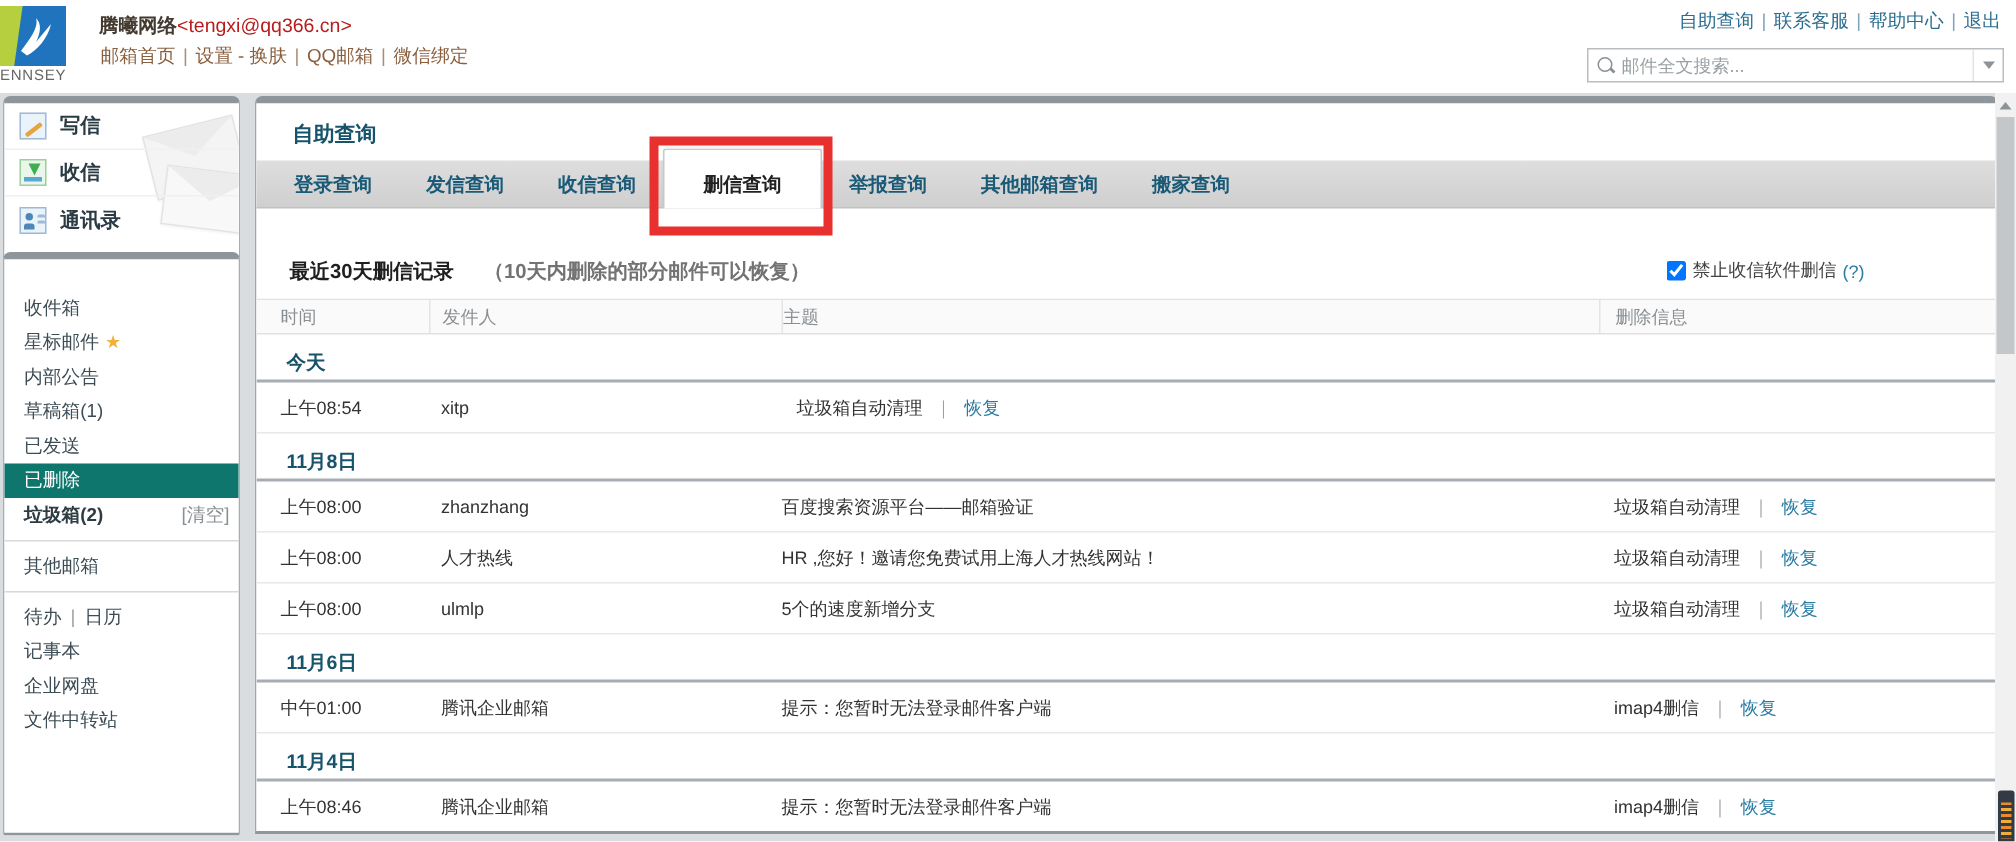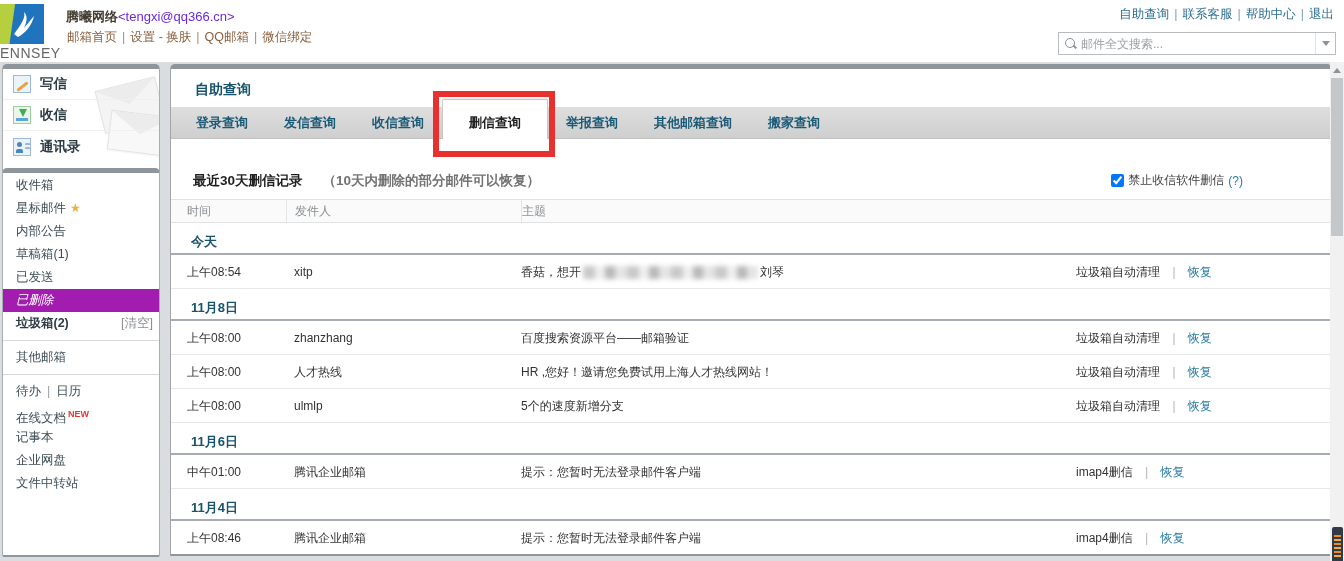--- a/index.html
+++ b/index.html
@@ -4,24 +4,24 @@
 <style>
   * { margin:0; padding:0; box-sizing:border-box; }
   html,body { width:1344px; height:561px; overflow:hidden; }
   body { font-family:"Liberation Sans","DejaVu Sans",sans-serif; background:#fff; position:relative; font-size:12px; color:#333; }
 
   
   .header { position:absolute; left:0; top:0; width:1344px; height:62px; background:#fff; z-index:3; }
   .logo { position:absolute; left:0; top:4px; width:56px; height:52px; cursor:pointer; }
   .logo-box { width:44px; height:40px; position:relative; overflow:hidden; background:#1f74bd; }
   .logo-green { position:absolute; left:-14px; top:-4px; width:26px; height:50px; background:#b6cf3f; transform:rotate(8deg); }
-  .logo-caption { font-size:14px; color:#666; letter-spacing:.5px; margin-top:1px; }
+  .logo-caption { font-size:10px; color:#666; letter-spacing:.5px; margin-top:1px; }
   .acct { position:absolute; left:66px; top:8px; white-space:nowrap; }
   .acct-name { font-weight:bold; font-size:13px; color:#433a30; }
-  .acct-mail { font-size:13px; color:#6d28d9; }
+  .acct-mail { font-size:13px; color:#b91c1c; }
   .hdr-links { position:absolute; left:67px; top:29px; font-size:12.5px; color:#8a5f3e; white-space:nowrap; }
   .hdr-links a, .top-links a { cursor:pointer; text-decoration:none; color:inherit; }
   .hdr-links .sep { color:#a98d74; margin:0 5px; }
   .top-links { position:absolute; right:10px; top:6px; font-size:12.5px; color:#2c6e91; }
   .top-links .sep { color:#7da4ba; margin:0 5px; }
   .searchbox { position:absolute; right:8px; top:32px; width:278px; height:23px; border:1px solid #b9bdc0; background:#fff; display:flex; align-items:center; }
   .searchbox input { flex:1; border:none; outline:none; font-size:12px; color:#000000; padding:0 4px; font-family:inherit; background:transparent; }
   .searchbox input::placeholder { color:#9aa0a4; }
   .mag { width:12px; height:12px; margin-left:6px; position:relative; flex:none; }
   .mag::before { content:""; position:absolute; left:0; top:0; width:8px; height:8px; border:1.6px solid #8a9094; border-radius:50%; }
@@ -39,23 +39,23 @@
   .env-art { position:absolute; right:-8px; top:6px; width:80px; height:85px; pointer-events:none; }
   .env { position:absolute; background:#f4f4f4; border:1px solid #e3e3e3; box-shadow:0 1px 2px rgba(0,0,0,.05); }
   .env1 { width:62px; height:44px; right:6px; top:8px; transform:rotate(-14deg); }
   .env2 { width:58px; height:40px; right:0px; top:38px; transform:rotate(7deg); background:#f8f8f8; }
   .env .flap { position:absolute; left:0; top:0; width:100%; height:100%; }
   .env .flap::before { content:""; position:absolute; left:0; top:0; border-left:30px solid transparent; border-right:30px solid transparent; border-top:20px solid #ececec; width:0; }
   .action-item { position:relative; height:31px; display:flex; align-items:center; padding-left:10px; cursor:pointer; border-bottom:1px solid #f0f0f0; }
   .action-item:last-child { border-bottom:none; }
   .action-label { font-weight:bold; font-size:13.5px; color:#2b3b44; margin-left:9px; }
   .ic { width:18px; height:18px; flex:none; }
-  .folders { padding-top:1px; font-size:12.5px; color:#3d4d55; position:relative; }
+  .folders { padding-top:21px; font-size:12.5px; color:#3d4d55; position:relative; }
   .fitem { height:23px; line-height:23px; padding-left:13px; cursor:pointer; white-space:nowrap; position:relative; }
-  .fitem.sel { background:#a21caf; color:#fff;font-style:italic; }
+  .fitem.sel { background:#0f766e; color:#fff; }
   .fitem.bold { font-weight:bold; color:#2e3c44; }
   .star { color:#f0b03c; font-size:12px; margin-left:4px; }
   .empty-link { position:absolute; right:6px; top:0; color:#8b9094; font-weight:normal; cursor:pointer; }
   .fdivider { border-top:1px solid #d8d8d8; margin:5px 0; }
   .inline-sep { color:#9aa0a4; margin:0 6px; }
   .new-badge { color:#e5352b; font-size:9px; font-weight:bold; vertical-align:super; margin-left:2px; }
 
   
   .panel { position:absolute; left:170px; top:64px; width:1162px; height:492px; background:#fff; border:1px solid #a0a6ab; border-top:5px solid #8e969b; border-bottom:2px solid #8f979c; border-radius:5px 5px 0 0; }
   .panel-title { position:absolute; left:24px; top:12px; font-size:14px; font-weight:bold; color:#17536b; }
@@ -166,21 +166,20 @@
     <div class="fitem"><span>星标邮件</span><span class="star">★</span></div>
     <div class="fitem"><span>内部公告</span></div>
     <div class="fitem"><span>草稿箱(1)</span></div>
     <div class="fitem"><span>已发送</span></div>
     <div class="fitem sel"><span>已删除</span></div>
     <div class="fitem bold"><span>垃圾箱(2)</span><span class="empty-link">[清空]</span></div>
     <div class="fdivider"></div>
     <div class="fitem"><span>其他邮箱</span></div>
     <div class="fdivider"></div>
     <div class="fitem"><a>待办</a><span class="inline-sep">|</span><a>日历</a></div>
-    <div class="fitem"><span>在线文档</span><span class="new-badge">NEW</span></div>
     <div class="fitem"><span>记事本</span></div>
     <div class="fitem"><span>企业网盘</span></div>
     <div class="fitem"><span>文件中转站</span></div>
   </div>
 </div>
 
 <div class="panel">
   <div class="panel-title">自助查询</div>
 
   <div class="tabstrip">
@@ -203,27 +202,27 @@
       <span>禁止收信软件删信</span>
       <a class="help-link">(?)</a>
     </div>
   </div>
 
   <div class="tablewrap">
     <div class="thead row-grid">
       <div class="c1">时间</div>
       <div class="c2">发件人</div>
       <div class="c3">主题</div>
+      <div class="c4">删除信息</div>
     </div>
 
     <div class="gtitle">今天</div>
     <div class="trow row-grid">
       <div class="c1">上午08:54</div>
       <div class="c2">xitp</div>
-      <div class="c3"><span>香菇，想开</span><span class="blur-chunk"></span><span>刘琴</span></div>
       <div class="c4"><span>垃圾箱自动清理</span><span class="dsep">｜</span><a class="restore">恢复</a></div>
     </div>
 
     <div class="gtitle">11月8日</div>
     <div class="trow row-grid">
       <div class="c1">上午08:00</div>
       <div class="c2">zhanzhang</div>
       <div class="c3">百度搜索资源平台——邮箱验证</div>
       <div class="c4"><span>垃圾箱自动清理</span><span class="dsep">｜</span><a class="restore">恢复</a></div>
     </div>

